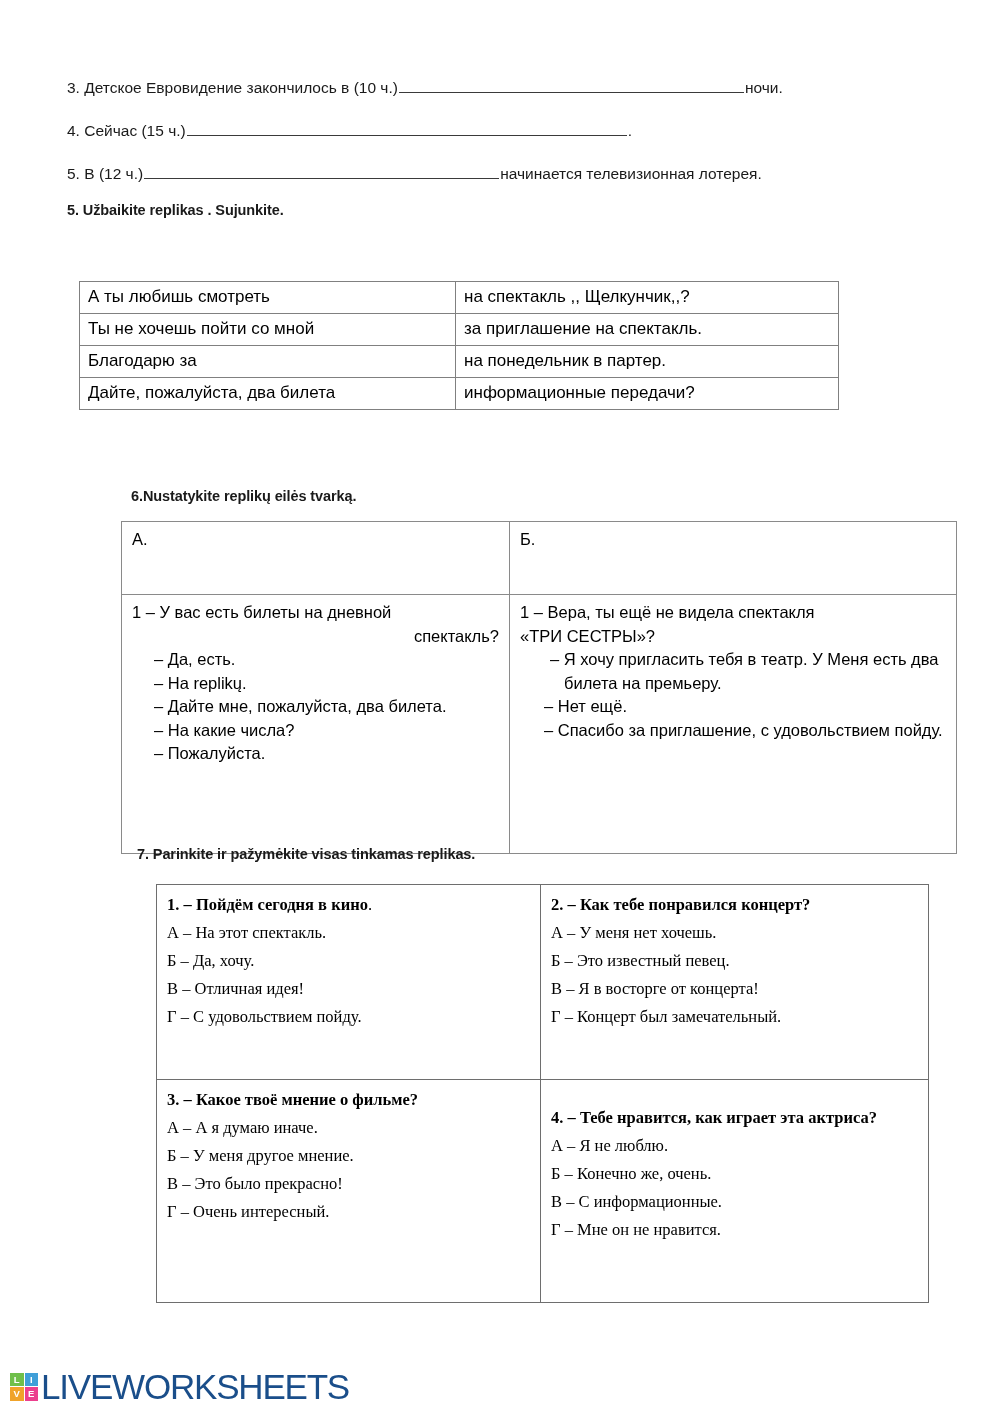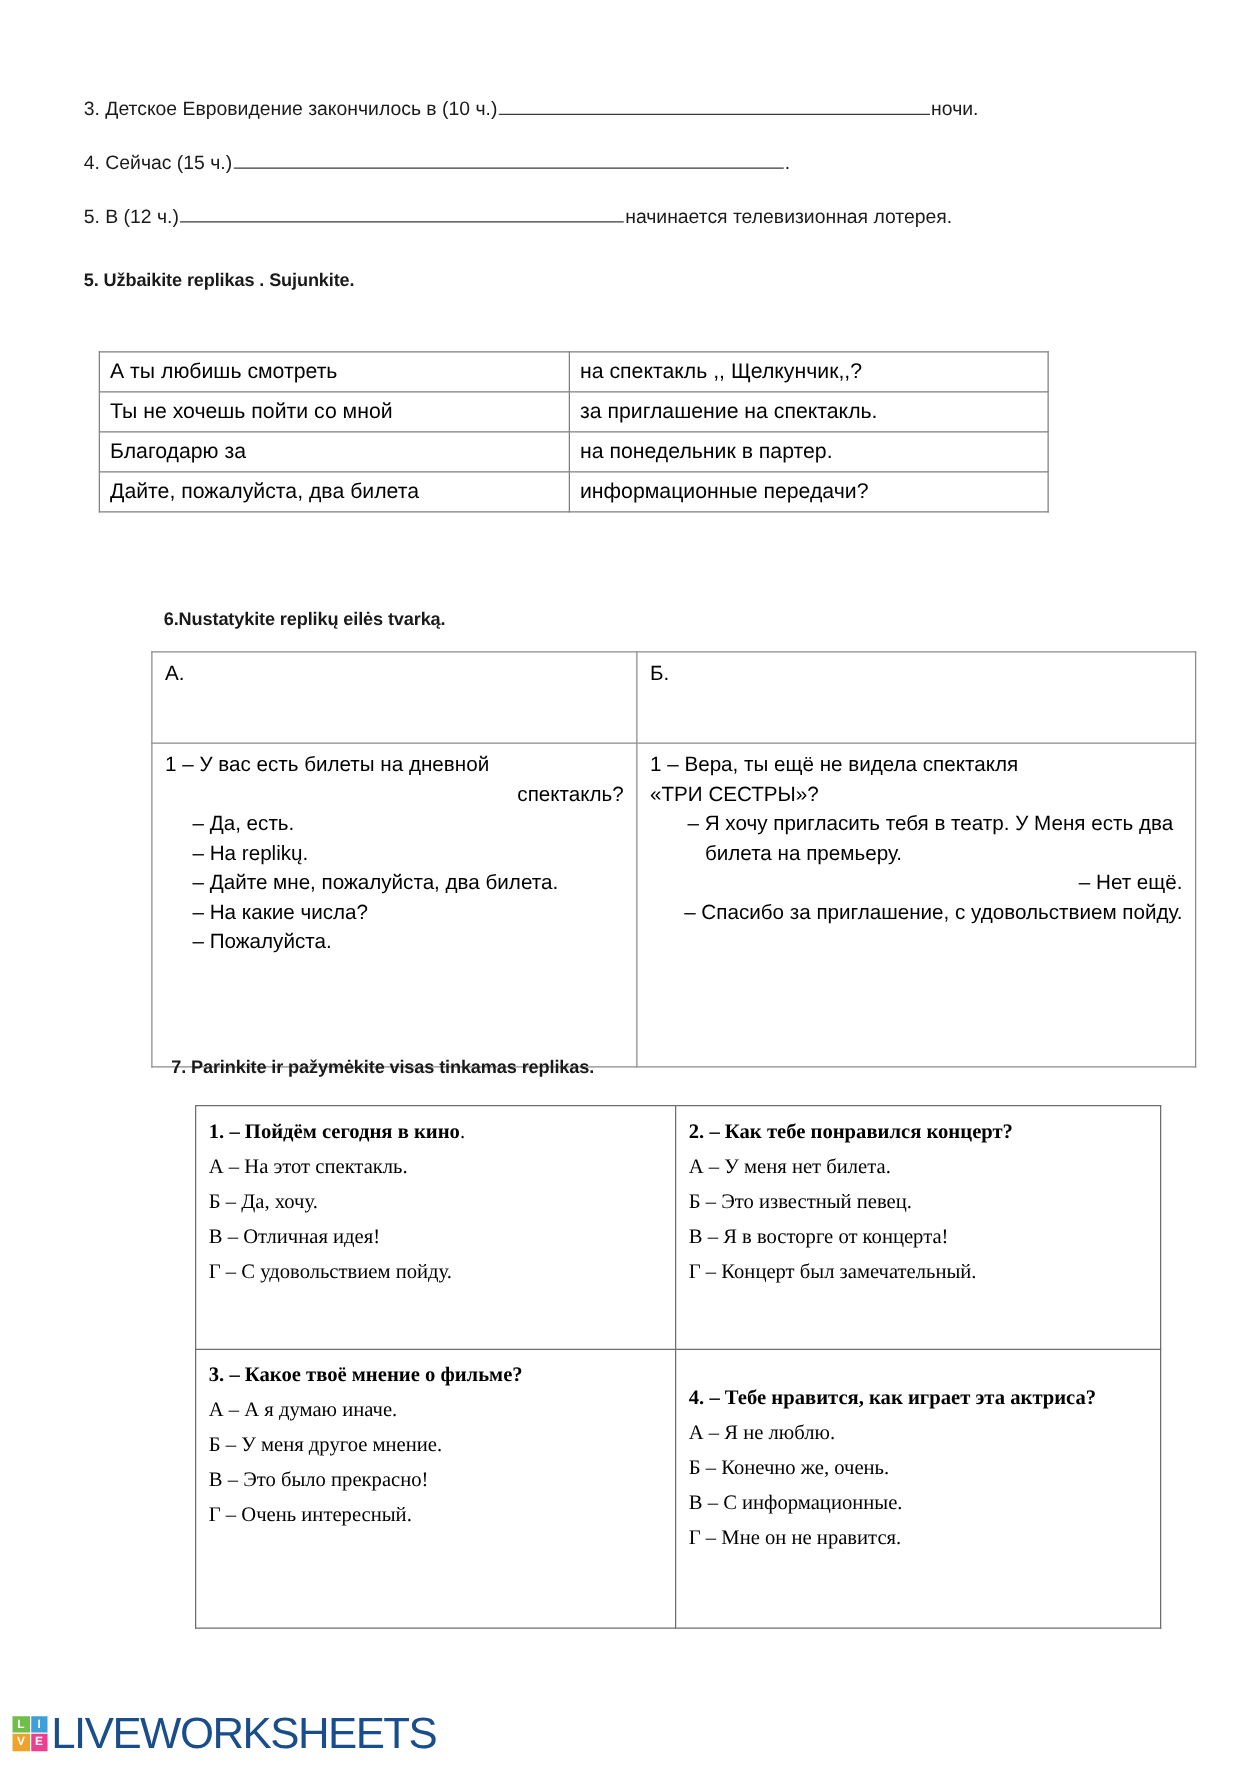--- a/index.html
+++ b/index.html
@@ -44,21 +44,21 @@
 
   
   .sec-heading {
     position: absolute;
     font-size: 14.5px;
     font-weight: bold;
     color: #1a1a1a;
     letter-spacing: -0.1px;
     white-space: nowrap;
   }
-  #heading-5 { left: 67px; top: 217px; }
+  #heading-5 { left: 67px; top: 202px; }
   #heading-6 { left: 131px; top: 488px; }
   #heading-7 { left: 137px; top: 846px; }
 
   
   #table5 {
     position: absolute;
     left: 79px;
     top: 281px;
     width: 727px;
     border-collapse: collapse;
@@ -99,21 +99,21 @@
   #table6 .body-row td { height: 244px; }
   .t6-lead { display: block; }
   .t6-lead.ind-right { text-align: right; }
   .t6-list { margin: 0; padding: 0; list-style: none; }
   .t6-list li {
     padding-left: 36px;
     text-indent: -14px;
   }
   .t6-list li.wrap2 { padding-left: 52px; text-indent: -30px; }
   .t6-list-b li { padding-left: 44px; text-indent: -14px; }
-  .t6-list-b li.tight { padding-left: 38px; text-indent: -14px; text-align: right; }
+  .t6-list-b li.tight { padding-left: 38px; text-indent: -14px; }
 
   
   #table7 {
     position: absolute;
     left: 156px;
     top: 884px;
     width: 736px;
     border-collapse: collapse;
     table-layout: fixed;
     font-family: Liberation Serif, serif;
@@ -253,21 +253,21 @@
     <tr class="row1">
       <td class="col-l">
         <div class="q-prompt"><span>1.</span> <span>– Пойдём сегодня в кино</span><span class="tail">.</span></div>
         <span class="opt">А – На этот спектакль.</span>
         <span class="opt">Б – Да, хочу.</span>
         <span class="opt">В – Отличная идея!</span>
         <span class="opt">Г – С удовольствием пойду.</span>
       </td>
       <td class="col-r">
         <div class="q-prompt"><span>2.</span> <span>– Как тебе понравился концерт?</span></div>
-        <span class="opt">А – У меня нет билета.</span>
+        <span class="opt">А – У меня нет хочешь.</span>
         <span class="opt">Б – Это известный певец.</span>
         <span class="opt">В – Я в восторге от концерта!</span>
         <span class="opt">Г – Концерт был замечательный.</span>
       </td>
     </tr>
     <tr class="row2">
       <td class="col-l">
         <div class="q-prompt"><span>3.</span> <span>– Какое твоё мнение о фильме?</span></div>
         <span class="opt">А – А я думаю иначе.</span>
         <span class="opt">Б – У меня другое мнение.</span>

